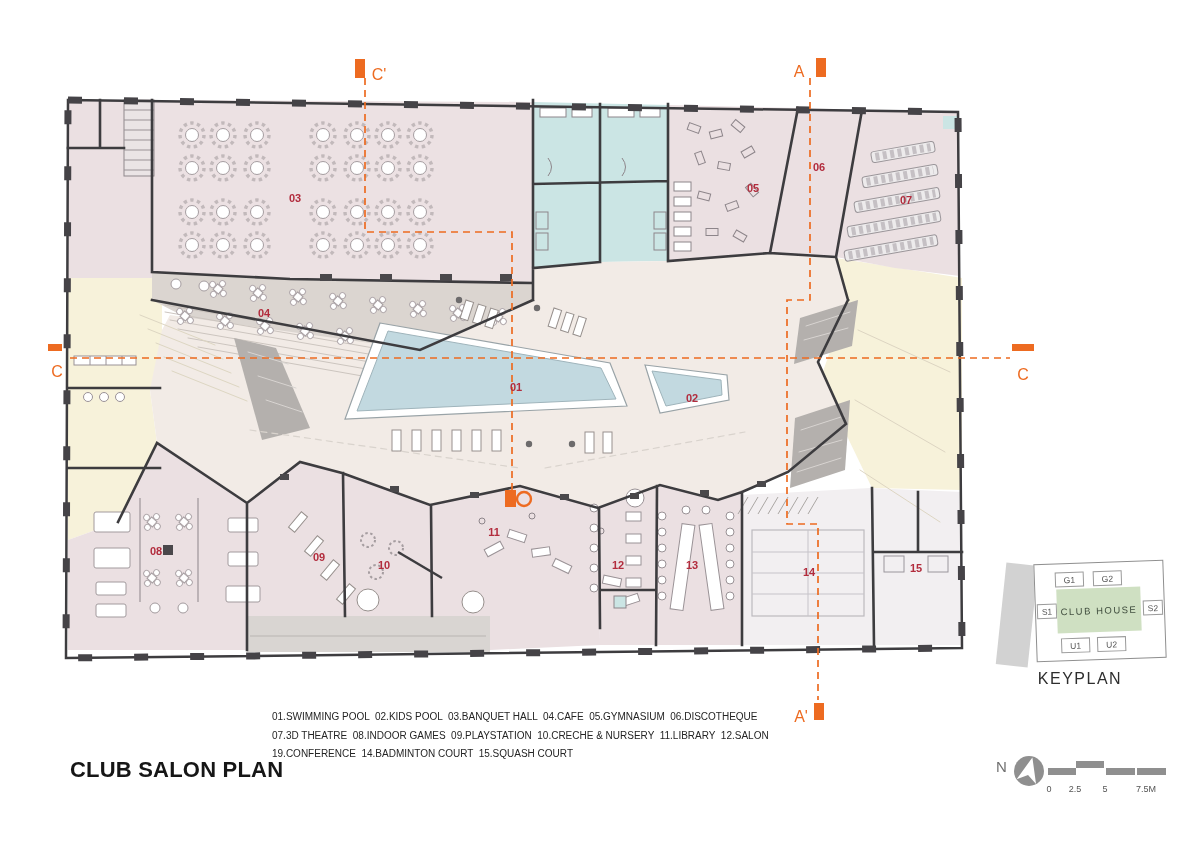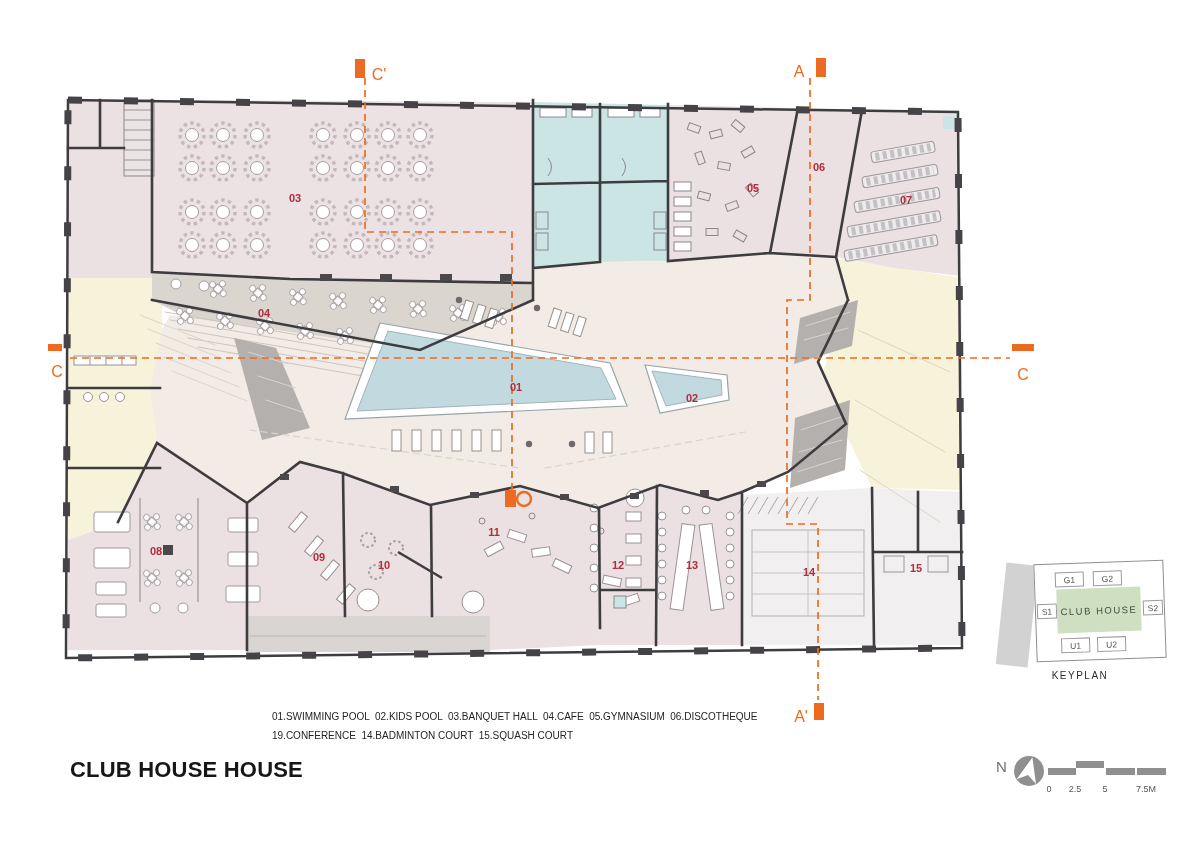--- a/index.html
+++ b/index.html
@@ -17,21 +17,21 @@
   .keyplan{position:absolute;left:995px;top:552px;width:190px;height:140px;}
   .kp-bar{position:absolute;left:6px;top:12px;width:32px;height:102px;background:#d2d2d2;
           transform:rotate(6deg);}
   .kp-bldg{position:absolute;left:40px;top:10px;width:128px;height:96px;background:#fff;
            border:1.5px solid #8f8f8f;transform:rotate(-2deg);}
   .kp-box{position:absolute;height:13px;background:#fff;border:1px solid #9a9a9a;
           font-size:8.5px;color:#555;display:flex;align-items:center;justify-content:center;}
   .kp-green{position:absolute;left:21px;top:25px;width:84px;height:44px;background:#cfe0c2;
             display:flex;align-items:center;justify-content:center;font-size:9.5px;
             letter-spacing:1.5px;color:#3f4c3d;white-space:nowrap;}
-  .kp-label{position:absolute;left:0;top:118px;width:170px;text-align:center;font-size:10px;
+  .kp-label{position:absolute;left:0;top:118px;width:170px;text-align:center;font-size:16px;
             letter-spacing:1.5px;color:#2e2e2e;}
   .northscale{position:absolute;left:990px;top:752px;width:210px;height:50px;}
   .north-n{position:absolute;left:6px;top:6px;font-size:15px;color:#707070;}
   .compass{position:absolute;left:22px;top:2px;}
   .scalebar{position:absolute;left:56px;top:6px;}
 </style>
 </head>
 <body>
 
 <div class="stage">
@@ -459,23 +459,24 @@
     </g>
     <g>
       <text class="sl" x="379" y="80">C'</text>
       <text class="sl" x="57" y="377">C</text>
       <text class="sl" x="1023" y="380">C</text>
       <text class="sl" x="799" y="77">A</text>
       <text class="sl" x="801" y="722">A'</text>
     </g>
   </svg>
 
-  <div class="title">CLUB HOUSE HOUSE</div>
+  <div class="title">CLUB SALON PLAN</div>
   <div class="legend">
     <div>01.SWIMMING POOL  02.KIDS POOL  03.BANQUET HALL  04.CAFE  05.GYMNASIUM  06.DISCOTHEQUE</div>
+    <div>07.3D THEATRE  08.INDOOR GAMES  09.PLAYSTATION  10.CRECHE &amp; NURSERY  11.LIBRARY  12.SALON</div>
     <div>19.CONFERENCE  14.BADMINTON COURT  15.SQUASH COURT</div>
   </div>
 
   <div class="keyplan">
     <div class="kp-bar"></div>
     <div class="kp-bldg">
       <div class="kp-box" style="left:20px;top:8px;width:27px;">G1</div>
       <div class="kp-box" style="left:58px;top:8px;width:27px;">G2</div>
       <div class="kp-box" style="left:1px;top:39px;width:18px;">S1</div>
       <div class="kp-box" style="left:107px;top:39px;width:18px;">S2</div>

